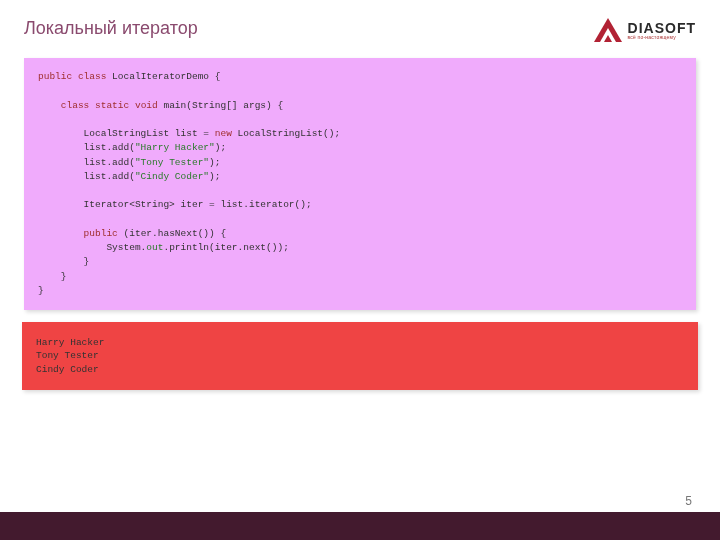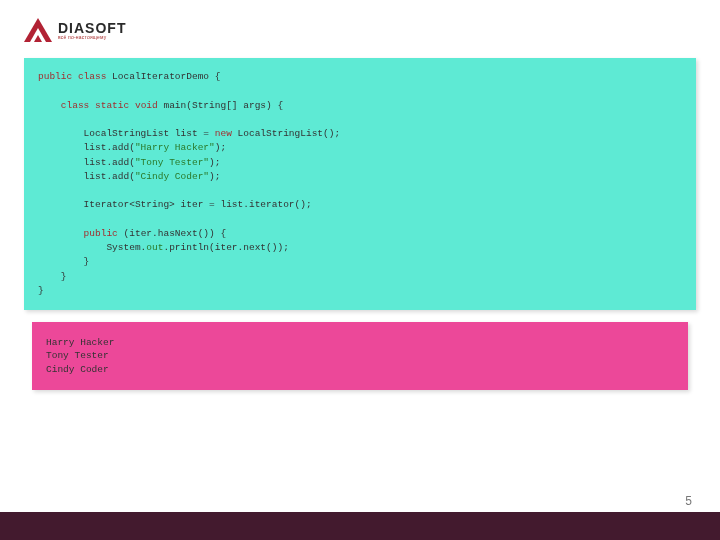--- a/index.html
+++ b/index.html
@@ -43,32 +43,32 @@
     letter-spacing: 1px;
     color: #2a2a2a;
   }
   .logo-tag {
     font-size: 5px;
     color: #a33;
     letter-spacing: 0.2px;
   }
   .code-block {
     margin: 8px 24px 12px 24px;
-    background: #5eead4;
+    background: #f0abfc;
     padding: 12px 14px;
     font-family: "Courier New", monospace;
     font-size: 9.5px;
     line-height: 1.5;
     white-space: pre;
     box-shadow: 2px 2px 4px rgba(0,0,0,0.15);
     color: #333;
   }
   .output-block {
-    margin: 12px 32px;
-    background: #ec4899;
+    margin: 12px 22px;
+    background: #ef4444;
     padding: 14px 14px;
     font-family: "Courier New", monospace;
     font-size: 9.5px;
     line-height: 1.4;
     white-space: pre;
     box-shadow: 2px 2px 4px rgba(0,0,0,0.15);
     color: #333;
   }
   .footer {
     position: absolute;
@@ -86,20 +86,21 @@
     font-size: 12px;
   }
   .kw { color: #a03030; }
   .str { color: #2a7a2a; }
   .out { color: #2a7a2a; margin-top: 43px; }
 </style>
 </head>
 <body>
 
 <div class="header">
+  <div class="title">Локальный итератор</div>
   <div class="logo">
     <svg class="logo-mark" viewBox="0 0 28 24">
       <polygon points="0,24 14,0 28,24" fill="#b22234"></polygon>
       <polygon points="6,24 14,10 22,24" fill="#fff"></polygon>
       <polygon points="10,24 14,17 18,24" fill="#b22234"></polygon>
     </svg>
     <div class="logo-text">
       <span class="logo-name">DIASOFT</span>
       <span class="logo-tag">всё по-настоящему</span>
     </div>

